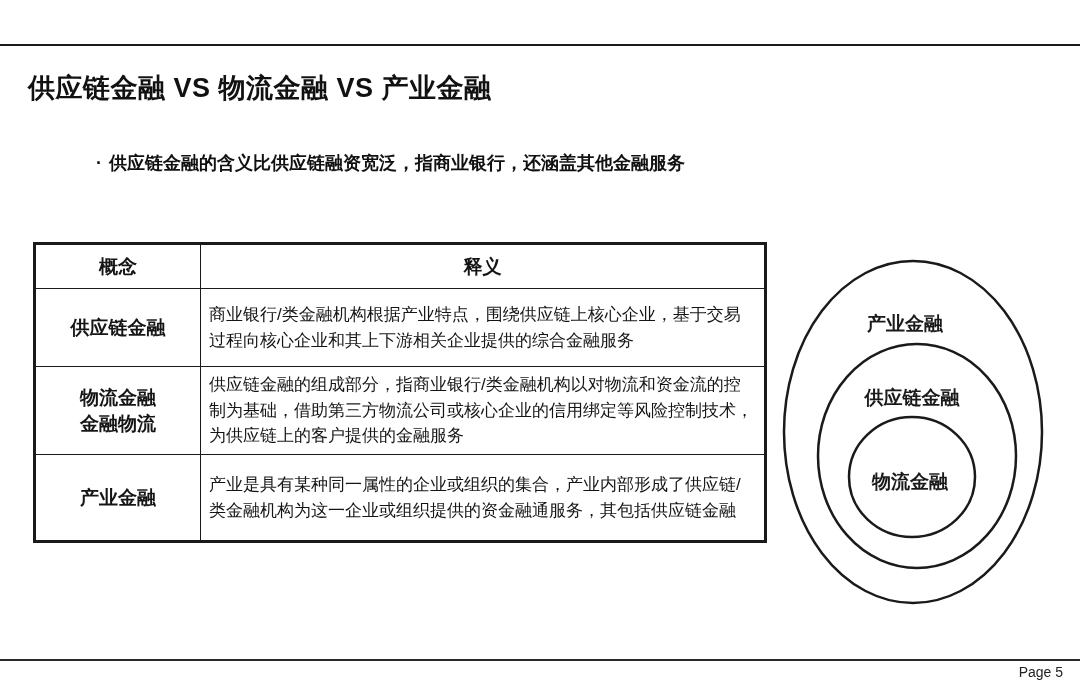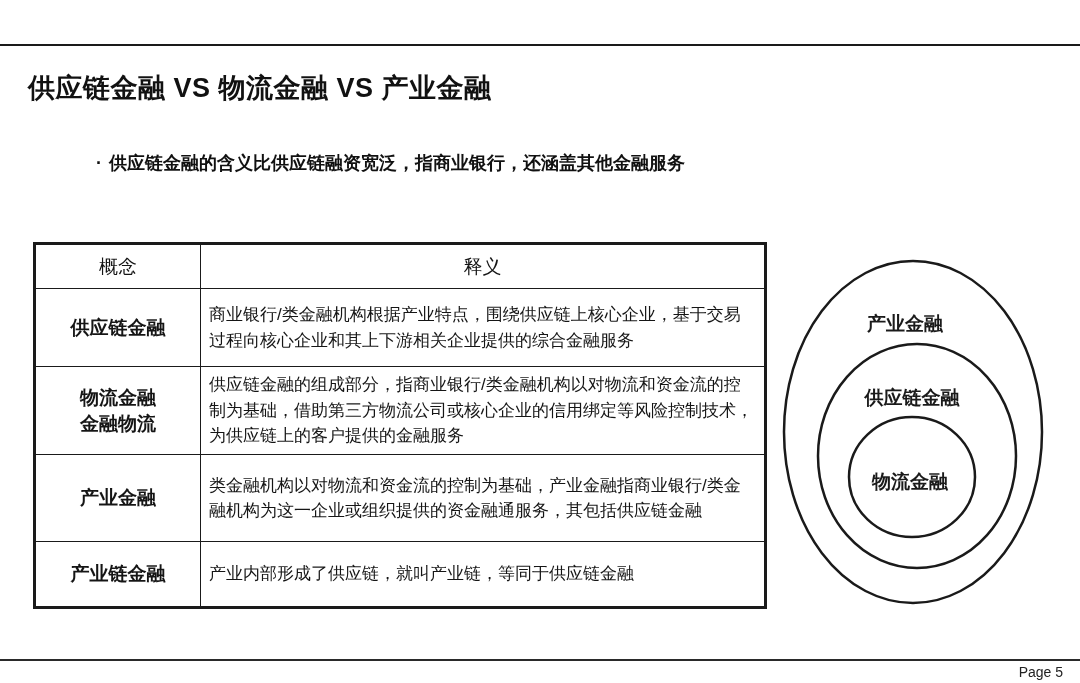--- a/index.html
+++ b/index.html
@@ -50,21 +50,21 @@
     font-size: 17px;
     color: #151515;
   }
   .def-table th, .def-table td {
     border: 1.5px solid #1a1a1a;
     vertical-align: middle;
   }
   .def-table col.c-concept { width: 166px; }
   .def-table th {
     font-size: 19px;
-    font-weight: normal;
+    font-weight: bold;
     text-align: center;
     height: 45px;
   }
   .def-table td.concept {
     font-size: 19px;
     font-weight: bold;
     text-align: center;
     white-space: pre-line;
     line-height: 1.35;
     padding: 2px 4px;
@@ -147,25 +147,21 @@
         <td class="concept">供应链金融</td>
         <td class="definition">商业银行/类金融机构根据产业特点，围绕供应链上核心企业，基于交易过程向核心企业和其上下游相关企业提供的综合金融服务</td>
       </tr>
       <tr class="r1">
         <td class="concept">物流金融
 金融物流</td>
         <td class="definition">供应链金融的组成部分，指商业银行/类金融机构以对物流和资金流的控制为基础，借助第三方物流公司或核心企业的信用绑定等风险控制技术，为供应链上的客户提供的金融服务</td>
       </tr>
       <tr class="r2">
         <td class="concept">产业金融</td>
-        <td class="definition">类金融机构以对物流和资金流的控制为基础，产业金融指商业银行/类金融机构为这一企业或组织提供的资金融通服务，其包括供应链金融</td>
-      </tr>
-      <tr class="r3">
-        <td class="concept">产业链金融</td>
-        <td class="definition">产业内部形成了供应链，就叫产业链，等同于供应链金融</td>
+        <td class="definition">产业是具有某种同一属性的企业或组织的集合，产业内部形成了供应链/类金融机构为这一企业或组织提供的资金融通服务，其包括供应链金融</td>
       </tr>
     </tbody>
   </table>
 
   <svg class="diagram" width="292" height="372" viewBox="0 0 292 372">
     <ellipse cx="133" cy="184" rx="129" ry="171"></ellipse>
     <ellipse cx="137" cy="208" rx="99" ry="112"></ellipse>
     <ellipse cx="132" cy="229" rx="63" ry="60"></ellipse>
     <text x="125" y="82">产业金融</text>
     <text x="132" y="156">供应链金融</text>

